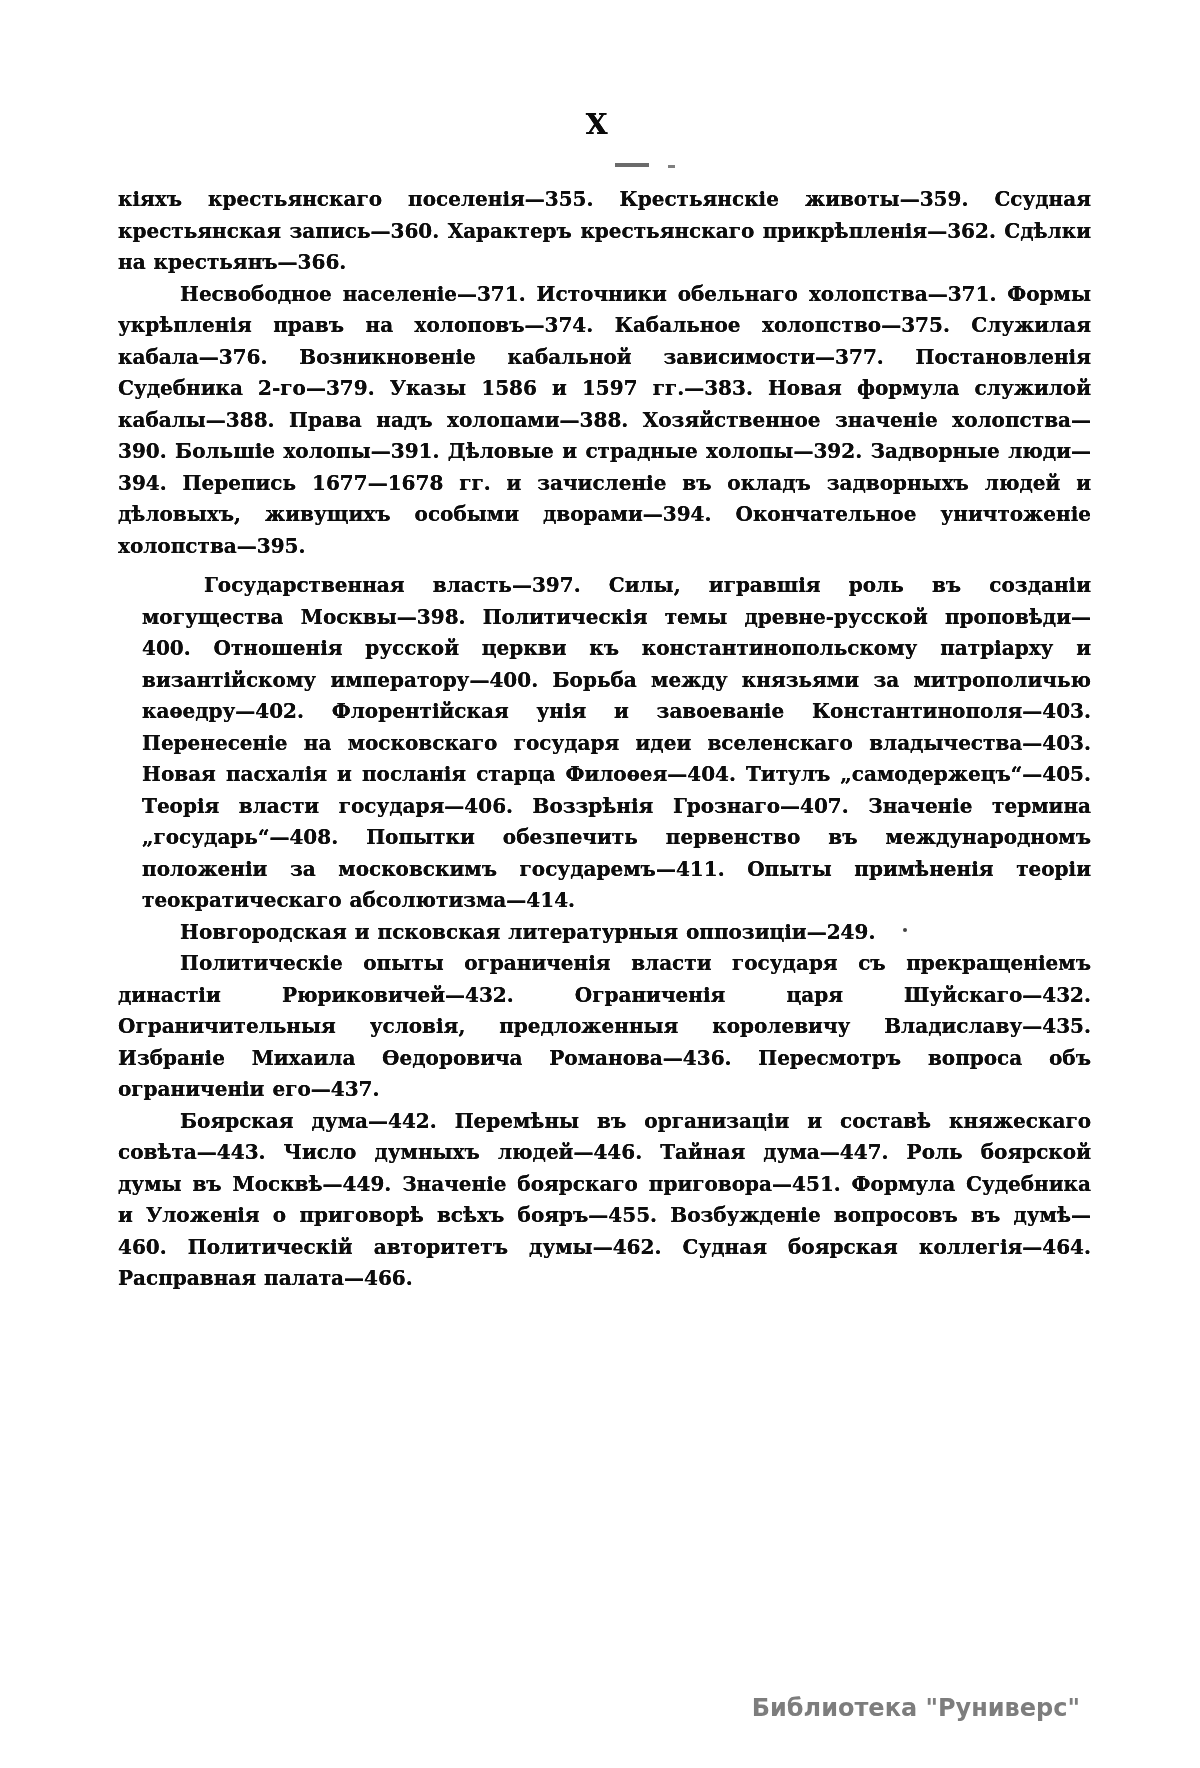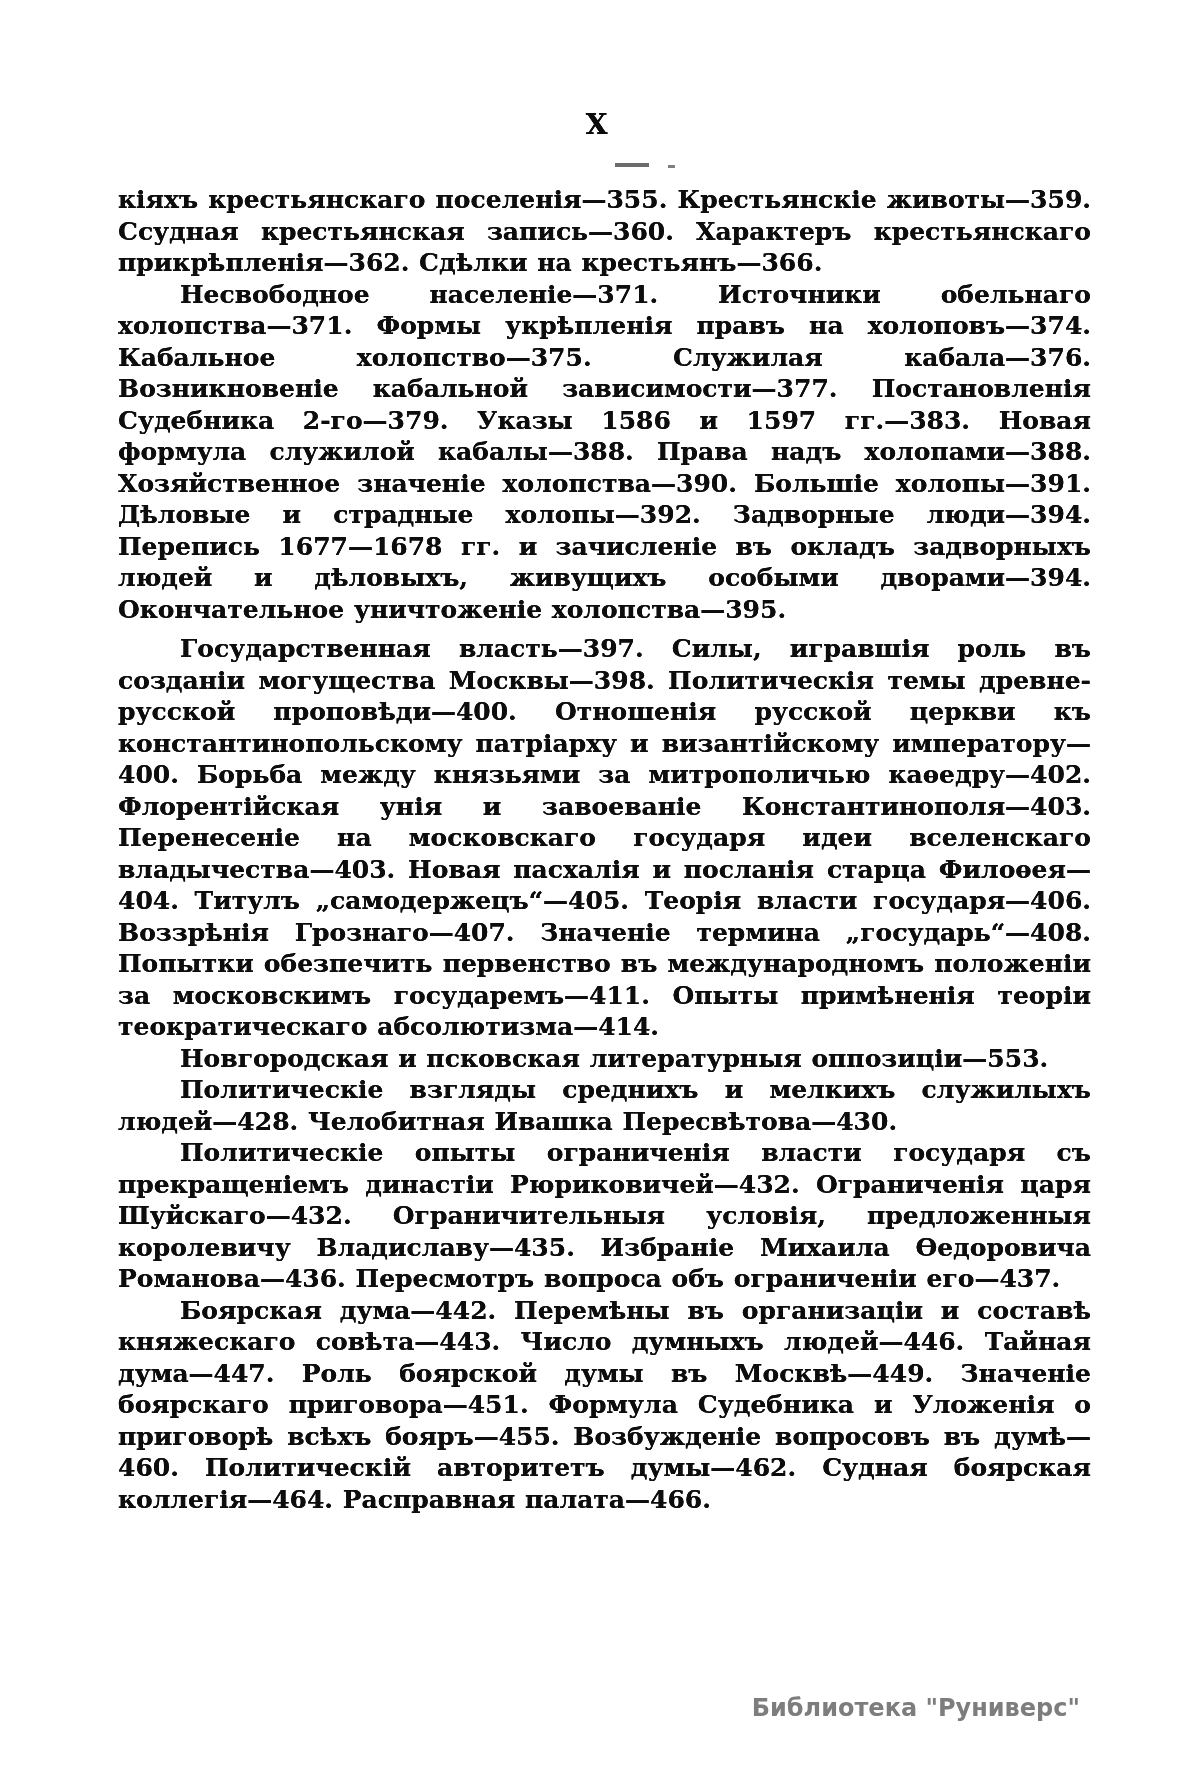--- a/index.html
+++ b/index.html
@@ -57,36 +57,37 @@
     height: 4px;
     border-radius: 50%;
     background: #222;
     opacity: 0.85;
   }
   .toc {
     position: absolute;
     top: 184px;
     left: 118px;
     width: 973px;
-    font-size: 25px;
+    font-size: 20px;
     line-height: 31.5px;
     font-weight: bold;
     text-align: justify;
     text-shadow: 0 0 0.5px #000;
     word-spacing: 1px;
   }
   .toc p.para {
     margin: 0;
     text-indent: 62px;
   }
   .toc p.para.continuation {
     text-indent: 0;
   }
   .toc p.para.section-gap {
     margin-top: 8px;
+    margin-left: 24px;
   }
   .watermark {
     position: absolute;
     top: 1694px;
     right: 120px;
     font-family: "DejaVu Sans", "Liberation Sans", sans-serif;
     font-size: 24px;
     font-weight: bold;
     color: #7d7d7d;
   }
@@ -99,21 +100,20 @@
   <div class="page-number">X</div>
 
   <div class="smudge-dash"></div>
   <div class="smudge-dot"></div>
   <div class="speck"></div>
 
   <div class="toc">
     <p class="para continuation">кіяхъ крестьянскаго поселенія—355. Крестьянскіе животы—359. Ссудная крестьянская запись—360. Характеръ крестьянскаго прикрѣпленія—362. Сдѣлки на крестьянъ—366.</p>
     <p class="para">Несвободное населеніе—371. Источники обельнаго холопства—371. Формы укрѣпленія правъ на холоповъ—374. Кабальное холопство—375. Служилая кабала—376. Возникновеніе кабальной зависимости—377. Постановленія Судебника 2-го—379. Указы 1586 и 1597 гг.—383. Новая формула служилой кабалы—388. Права надъ холопами—388. Хозяйственное значеніе холопства—390. Большіе холопы—391. Дѣловые и страдные холопы—392. Задворные люди—394. Перепись 1677—1678 гг. и зачисленіе въ окладъ задворныхъ людей и дѣловыхъ, живущихъ особыми дворами—394. Окончательное уничтоженіе холопства—395.</p>
     <p class="para section-gap">Государственная власть—397. Силы, игравшія роль въ созданіи могущества Москвы—398. Политическія темы древне-русской проповѣди—400. Отношенія русской церкви къ константинопольскому патріарху и византійскому императору—400. Борьба между князьями за митрополичью каѳедру—402. Флорентійская унія и завоеваніе Константинополя—403. Перенесеніе на московскаго государя идеи вселенскаго владычества—403. Новая пасхалія и посланія старца Филоѳея—404. Титулъ „самодержецъ“—405. Теорія власти государя—406. Воззрѣнія Грознаго—407. Значеніе термина „государь“—408. Попытки обезпечить первенство въ международномъ положеніи за московскимъ государемъ—411. Опыты примѣненія теоріи теократическаго абсолютизма—414.</p>
-    <p class="para">Новгородская и псковская литературныя оппозиціи—553.</p>
-    <p class="para">Политическіе взгляды среднихъ и мелкихъ служилыхъ людей—428. Челобитная Ивашка Пересвѣтова—430.</p>
+    <p class="para">Новгородская и псковская литературныя оппозиціи—249.</p>
     <p class="para">Политическіе опыты ограниченія власти государя съ прекращеніемъ династіи Рюриковичей—432. Ограниченія царя Шуйскаго—432. Ограничительныя условія, предложенныя королевичу Владиславу—435. Избраніе Михаила Ѳедоровича Романова—436. Пересмотръ вопроса объ ограниченіи его—437.</p>
     <p class="para">Боярская дума—442. Перемѣны въ организаціи и составѣ княжескаго совѣта—443. Число думныхъ людей—446. Тайная дума—447. Роль боярской думы въ Москвѣ—449. Значеніе боярскаго приговора—451. Формула Судебника и Уложенія о приговорѣ всѣхъ бояръ—455. Возбужденіе вопросовъ въ думѣ—460. Политическій авторитетъ думы—462. Судная боярская коллегія—464. Расправная палата—466.</p>
   </div>
 
   <div class="watermark">Библиотека "Руниверс"</div>
 
 </div>
 
 </body></html>

